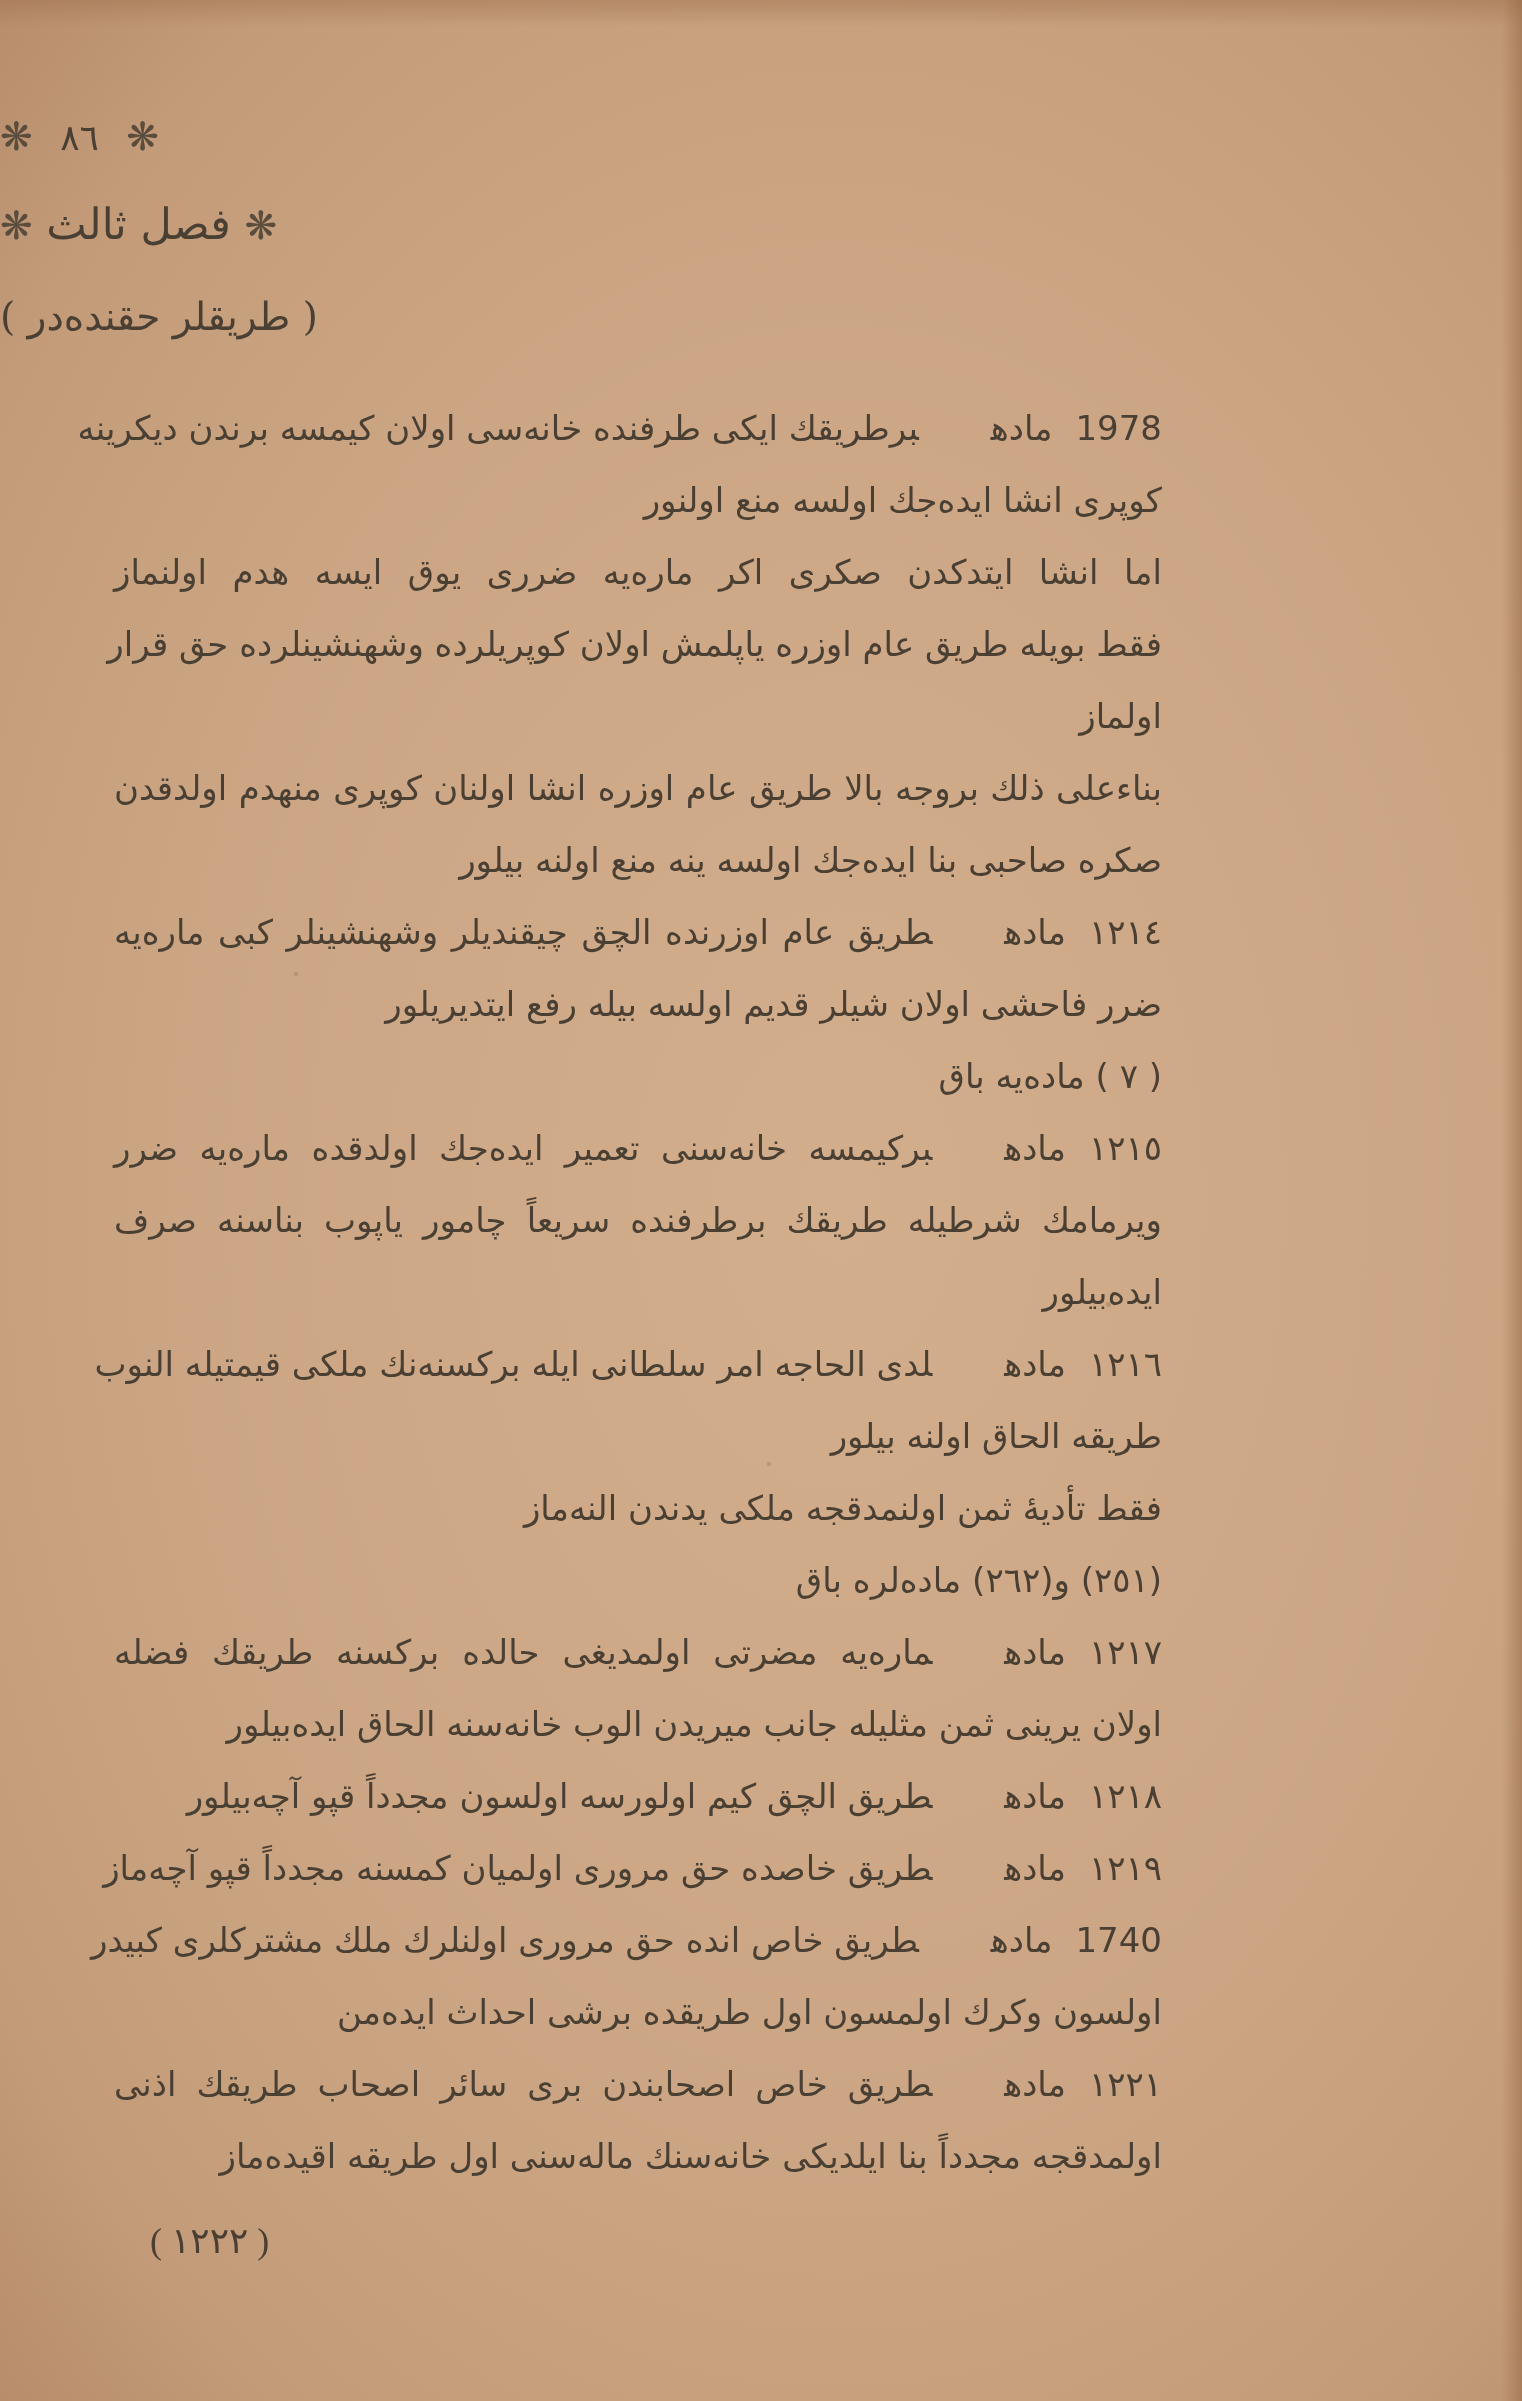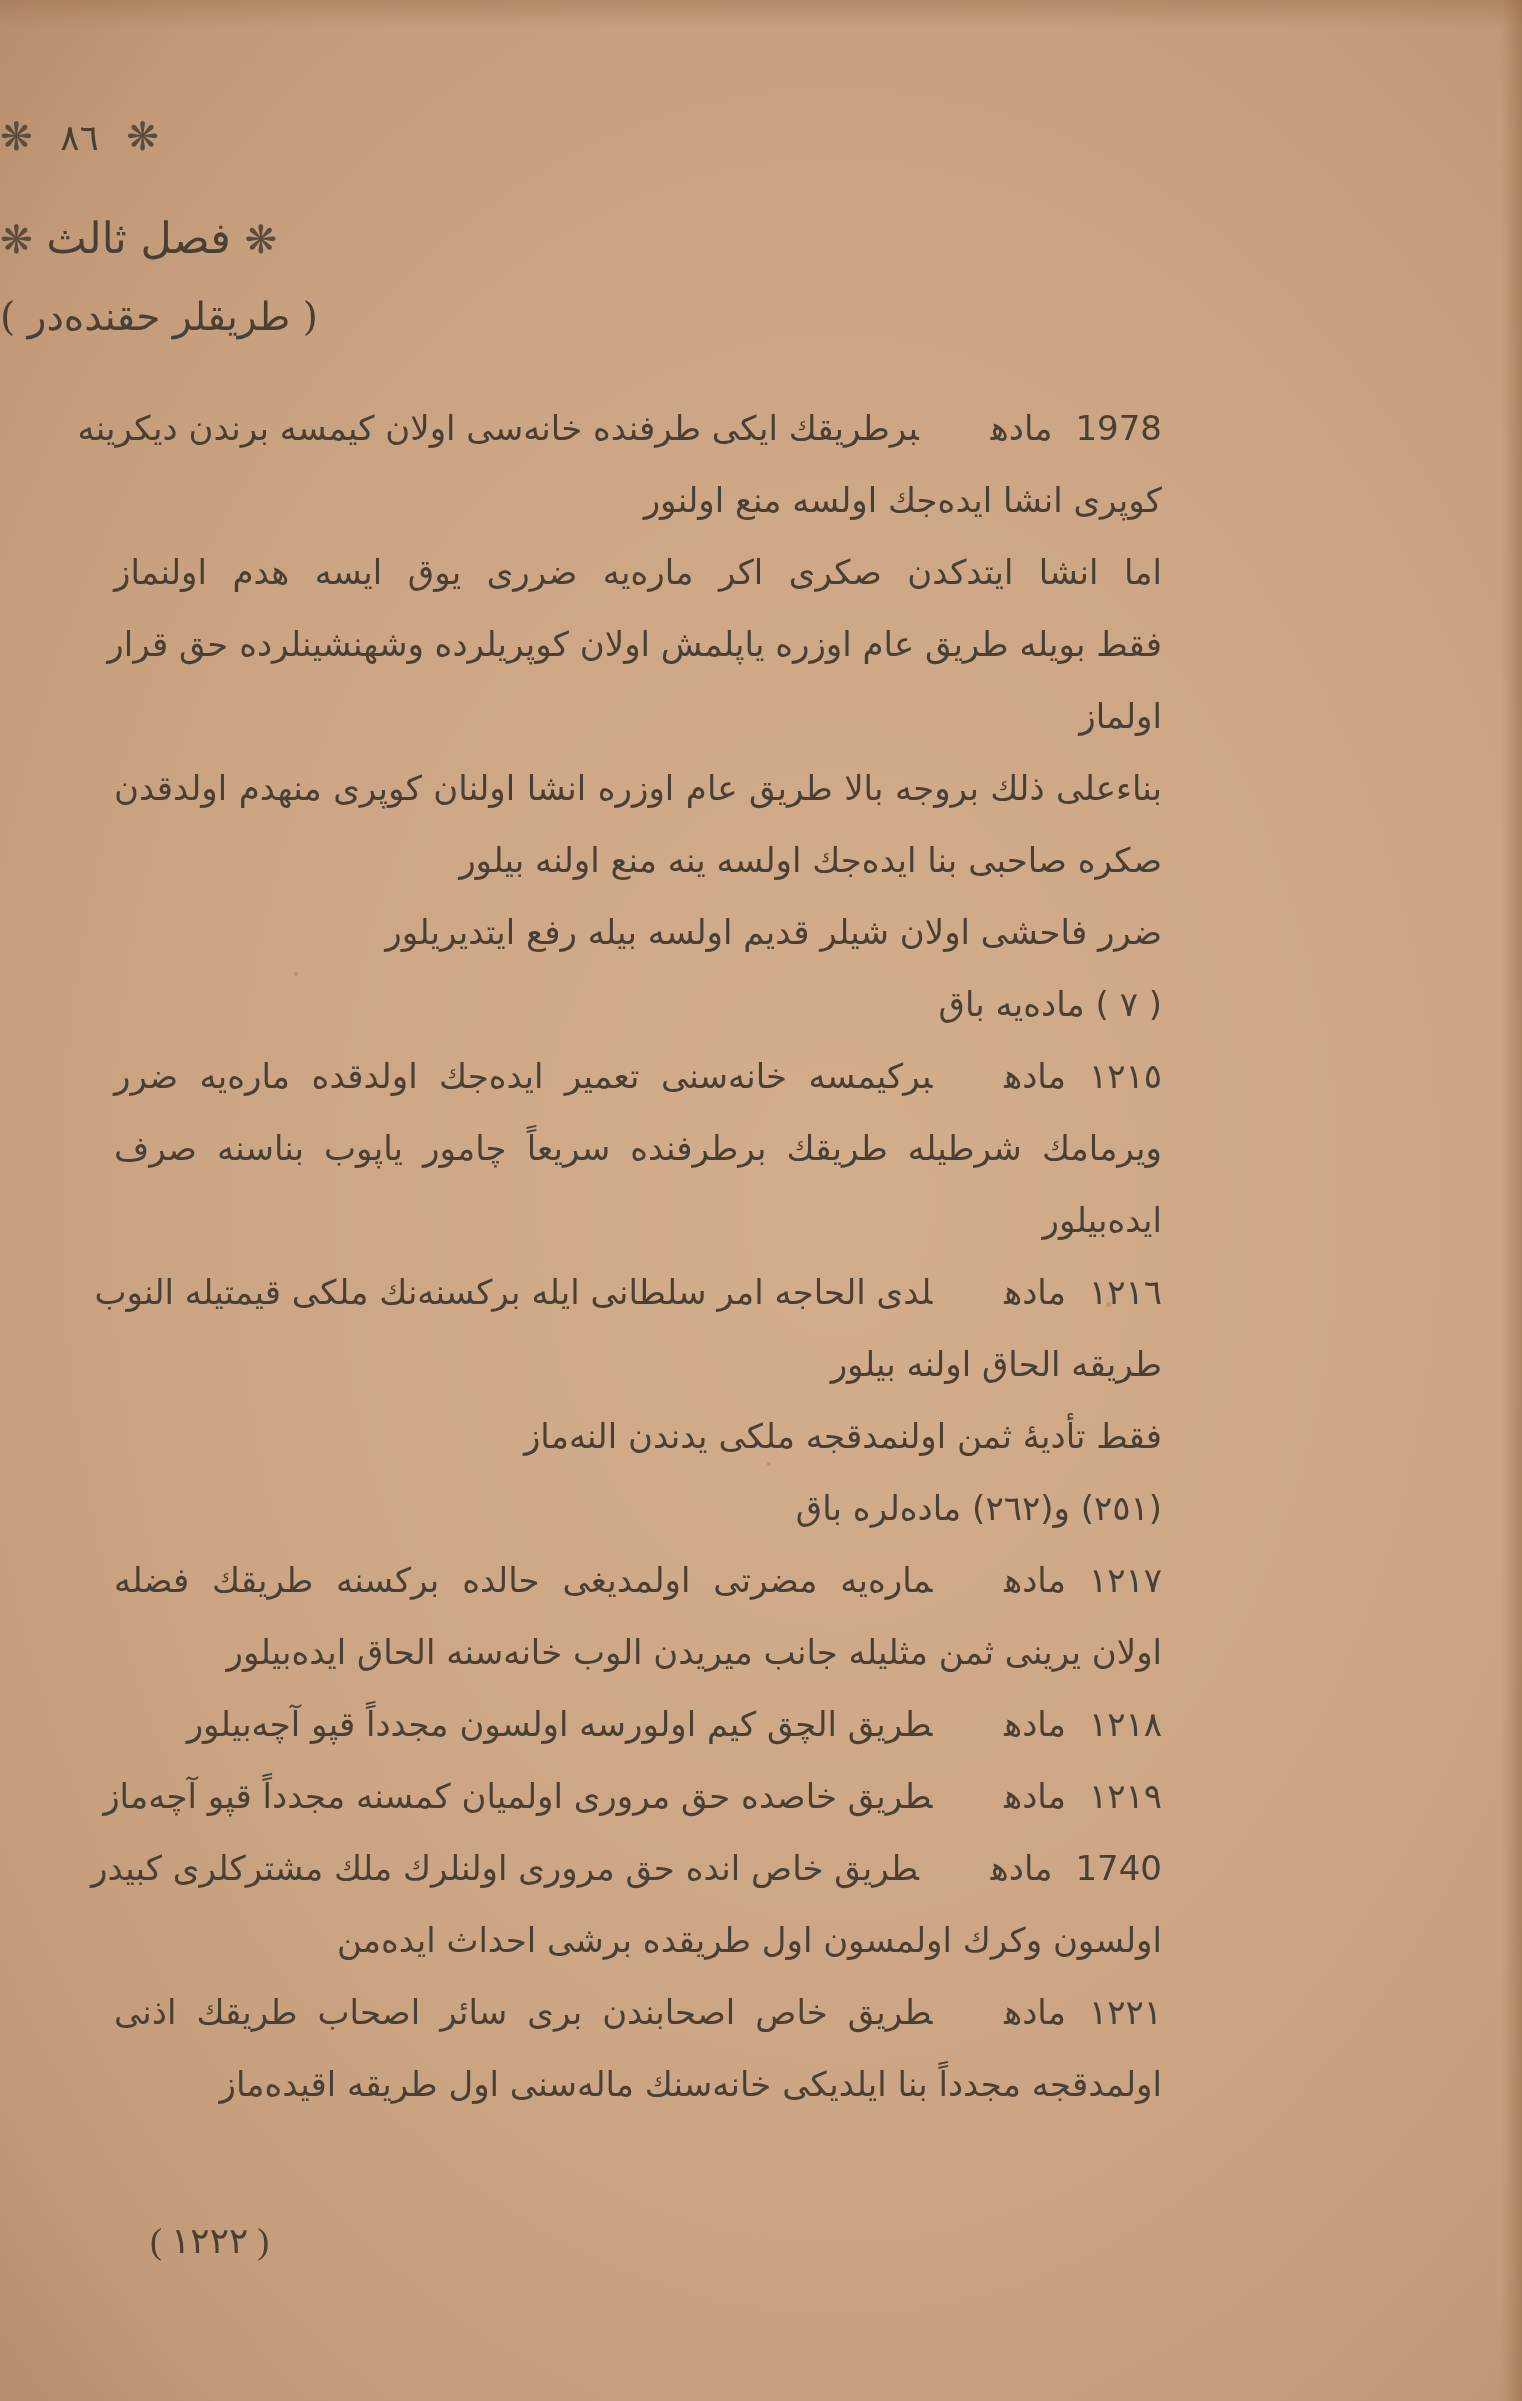--- a/index.html
+++ b/index.html
@@ -13,21 +13,21 @@
     }
     .page { position: absolute; inset: 0; }
     .edge-right { position:absolute; right:0; top:0; width:19.6px; height:100%;
       background: linear-gradient(to right, rgba(160,115,80,0) 0%, rgba(150,105,70,0.55) 100%); }
     .edge-top { position:absolute; left:0; top:0; width:100%; height:27px;
       background: linear-gradient(to bottom, rgba(160,115,80,0.5), rgba(160,115,80,0)); }
     .center-line { position:absolute; left:0; width:1346px; text-align:left; direction: rtl; }
     .header { top: 114px; font-size: 36px; }
     .header .num { display:inline-block; margin: 0 16px; }
     .orn { display:inline-block; font-size: 39px; color:#5b4d3d; }
-    .section-title { top: 213px; font-size: 43px; }
+    .section-title { top: 199px; font-size: 43px; }
     .subtitle { top: 294px; font-size: 39px; }
     .body-text {
       position: absolute; left: 114px; top: 392px; width: 1048px;
       direction: rtl; text-align: justify; font-size: 34px; line-height: 72px;
       font-family: "DejaVu Sans", sans-serif;
     }
     .line { display:block; white-space: nowrap; height: 72px; overflow: visible; }
     .line.full { text-align-last: justify; text-align: justify; }
     .line.short { }
     .article-no { margin-left: 23px; }
@@ -58,20 +58,21 @@
   <div class="center-line subtitle">( طریقلر حقنده‌در )</div>
 
   <div class="body-text" id="body">
       <div class="line full"><span class="article-no">1978</span><span class="madde">ماده</span><span>برطریقك ایکی طرفنده خانه‌سی اولان کیمسه برندن دیکرینه</span></div>
       <div class="line short"><span>کوپری انشا ایده‌جك اولسه منع اولنور</span></div>
       <div class="line full"><span>اما انشا ایتدکدن صکری اکر ماره‌یه ضرری یوق ایسه هدم اولنماز</span></div>
       <div class="line full"><span>فقط بویله طریق عام اوزره یاپلمش اولان کوپریلرده وشهنشینلرده حق قرار</span></div>
       <div class="line short"><span>اولماز</span></div>
       <div class="line full"><span>بناءعلی ذلك بروجه بالا طریق عام اوزره انشا اولنان کوپری منهدم اولدقدن</span></div>
       <div class="line short"><span>صکره صاحبی بنا ایده‌جك اولسه ینه منع اولنه بیلور</span></div>
+      <div class="line full"><span class="article-no">١٢١٤</span><span class="madde">ماده</span><span>طریق عام اوزرنده الچق چیقندیلر وشهنشینلر کبی ماره‌یه</span></div>
       <div class="line short"><span>ضرر فاحشی اولان شیلر قدیم اولسه بیله رفع ایتدیریلور</span></div>
       <div class="line short"><span>( ٧ ) ماده‌یه باق</span></div>
       <div class="line full"><span class="article-no">١٢١٥</span><span class="madde">ماده</span><span>برکیمسه خانه‌سنی تعمیر ایده‌جك اولدقده ماره‌یه ضرر</span></div>
       <div class="line full"><span>ویرمامك شرطیله طریقك برطرفنده سریعاً چامور یاپوب بناسنه صرف</span></div>
       <div class="line short"><span>ایده‌بیلور</span></div>
       <div class="line full"><span class="article-no">١٢١٦</span><span class="madde">ماده</span><span>لدی الحاجه امر سلطانی ایله برکسنه‌نك ملکی قیمتیله النوب</span></div>
       <div class="line short"><span>طریقه الحاق اولنه بیلور</span></div>
       <div class="line short"><span>فقط تأدیهٔ ثمن اولنمدقجه ملکی یدندن النه‌ماز</span></div>
       <div class="line short"><span>(٢٥١) و(٢٦٢) ماده‌لره باق</span></div>
       <div class="line full"><span class="article-no">١٢١٧</span><span class="madde">ماده</span><span>ماره‌یه مضرتی اولمدیغی حالده برکسنه طریقك فضله</span></div>

